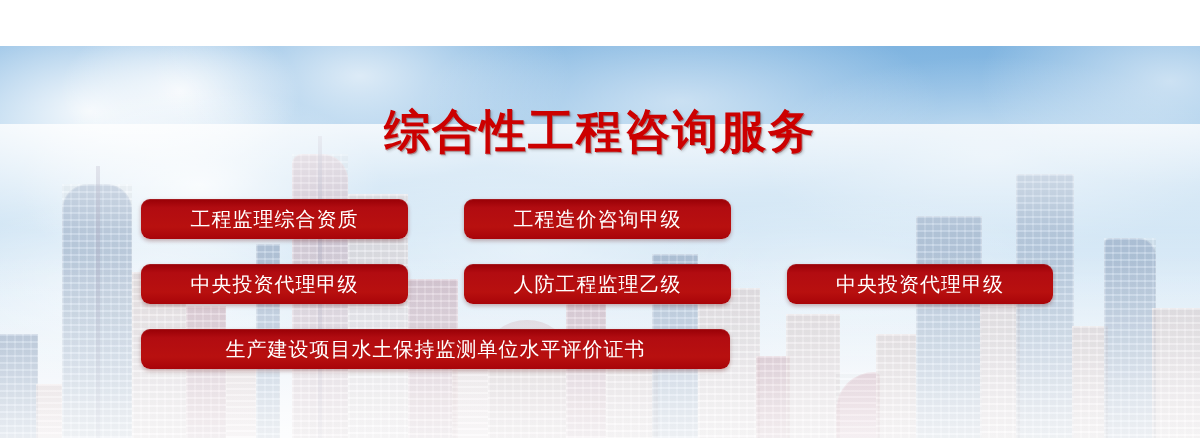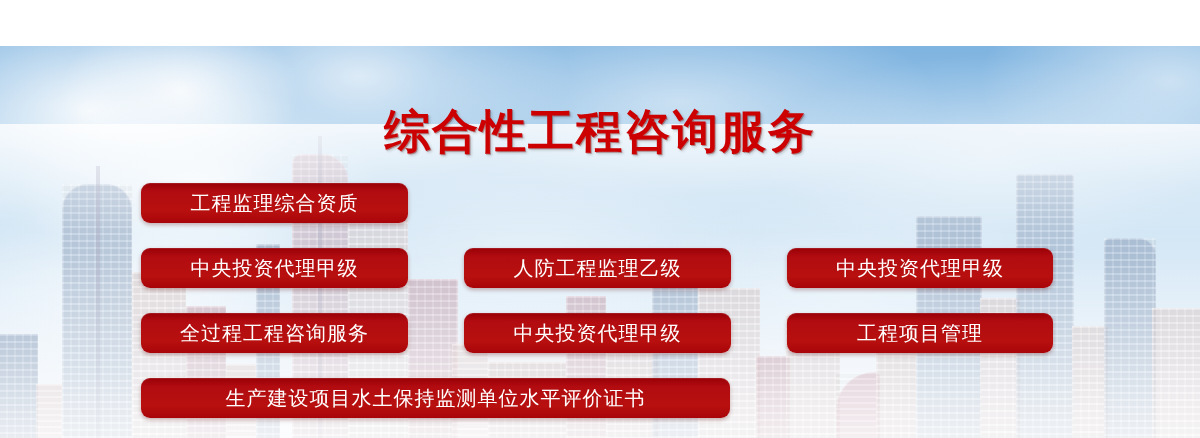--- a/index.html
+++ b/index.html
@@ -131,21 +131,21 @@
     font-weight: bold;
     letter-spacing: 2px;
     color: #cc0000;
     text-shadow: 1px 1px 0 rgba(120,0,0,0.35), 2px 2px 3px rgba(0,0,0,0.18);
     white-space: nowrap;
   }
 
   .badge-grid {
     position: absolute;
     left: 141px;
-    top: 137px;
+    top: 153px;
     width: 918px;
   }
   .badge-row {
     display: flex;
     gap: 56px;
     margin-bottom: 25px;
   }
   .badge-row:last-child { margin-bottom: 0; }
 
   .badge {
@@ -221,33 +221,29 @@
   <div class="haze"></div>
 
   <div class="content">
 
     <div id="page-title">综合性工程咨询服务</div>
 
     <div class="badge-grid">
 
       <div class="badge-row">
         <div class="badge badge-col-1">工程监理综合资质</div>
+        <div class="badge badge-col-2">工程造价咨询甲级</div>
       </div>
 
       <div class="badge-row">
         <div class="badge badge-col-1">中央投资代理甲级</div>
         <div class="badge badge-col-2">人防工程监理乙级</div>
         <div class="badge badge-col-3">中央投资代理甲级</div>
       </div>
 
-      <div class="badge-row">
-        <div class="badge badge-col-1">全过程工程咨询服务</div>
-        <div class="badge badge-col-2">中央投资代理甲级</div>
-        <div class="badge badge-col-3">工程项目管理</div>
-      </div>
 
       <div class="badge-row">
         <div class="badge badge-wide">生产建设项目水土保持监测单位水平评价证书</div>
       </div>
 
     </div>
   </div>
 </div>
 
 </body></html>

